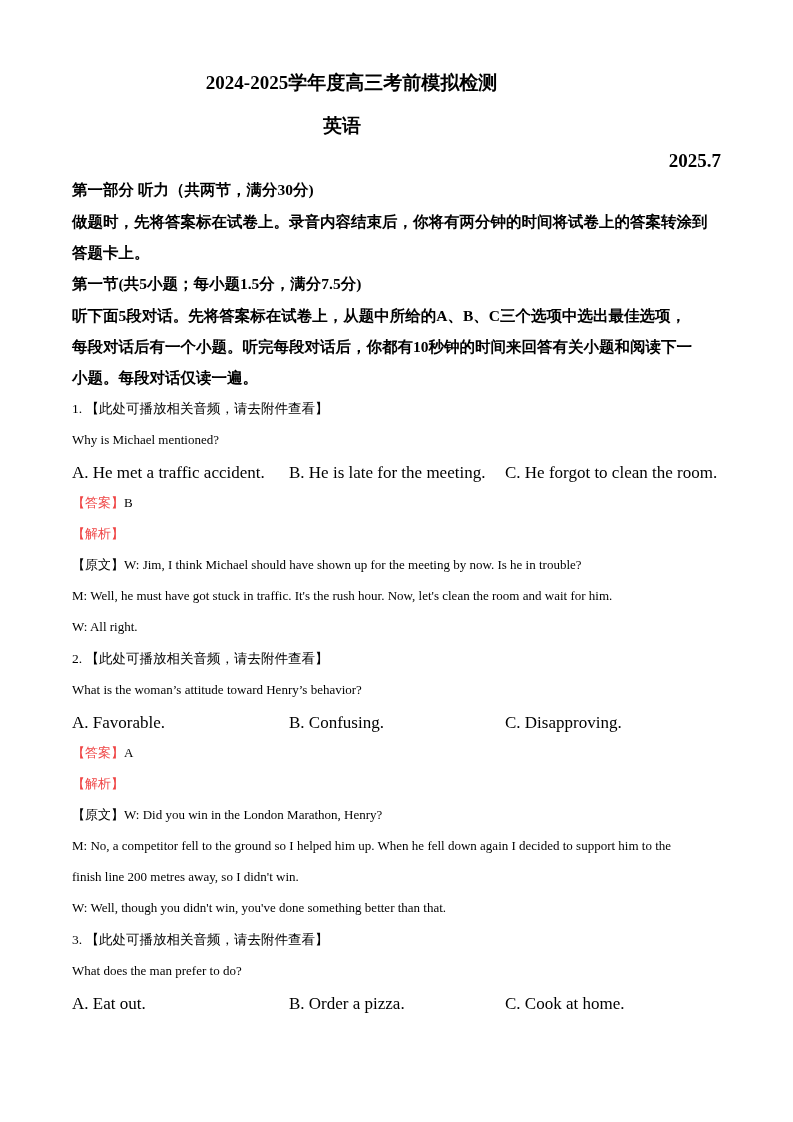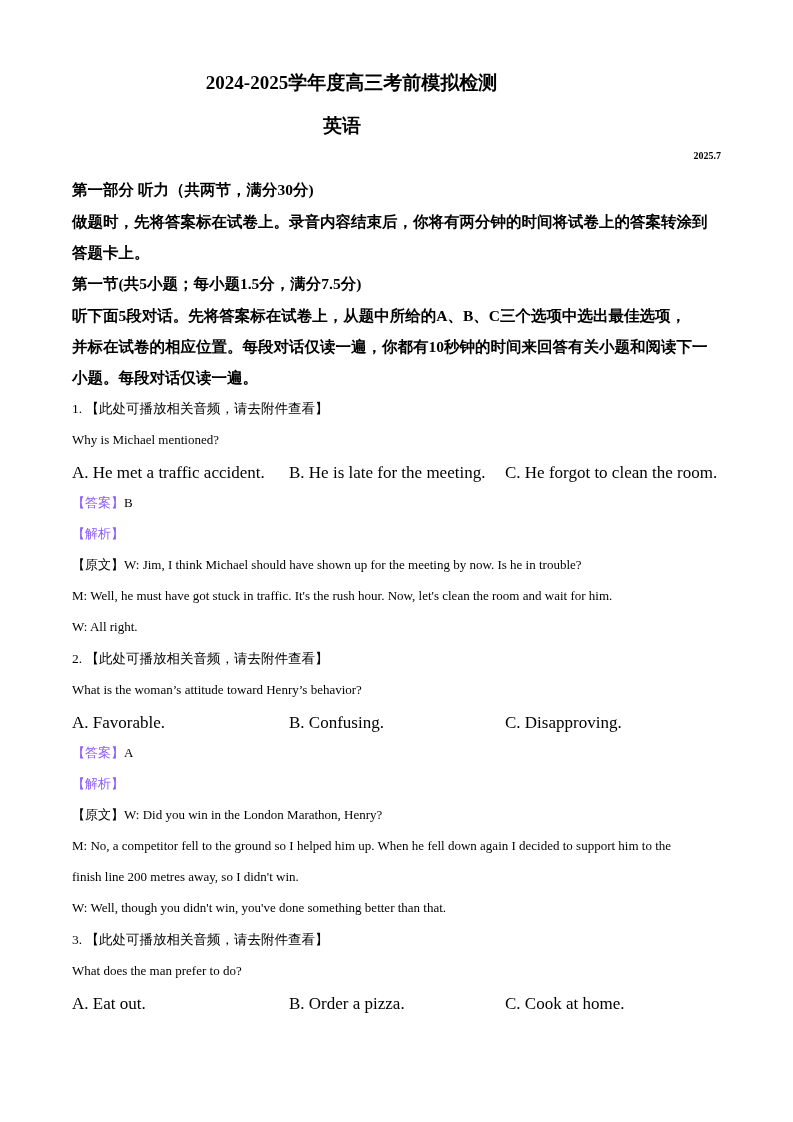--- a/index.html
+++ b/index.html
@@ -3,42 +3,42 @@
 <meta charset="utf-8">
 <style>
   html, body { margin: 0; padding: 0; background: #ffffff; }
   body { width: 793px; height: 1122px; position: relative; overflow: hidden;
          font-family: "Liberation Serif", "DejaVu Serif", serif; color: #000; }
   .page { position: absolute; left: 0; top: 0; width: 793px; height: 1122px; }
   .title { position: absolute; left: 0; width: 703px; text-align: center; font-weight: bold;
            font-size: 19px; top: 70px; }
   .subtitle { position: absolute; left: 0; width: 684px; text-align: center; font-weight: bold;
               font-size: 19px; top: 113px; }
-  .date { position: absolute; right: 72px; top: 150px; font-weight: bold; font-size: 10px; }
+  .date { position: absolute; right: 72px; top: 150px; font-weight: bold; font-size: 19px; }
   .line { position: absolute; left: 72px; white-space: nowrap; }
   .bold { font-weight: bold; font-size: 15.5px; }
   .normal { font-size: 13px; }
   .qnum { font-size: 13.5px; }
-  .blue { color: #8b5cf6; }
+  .blue { color: #ef4444; }
   .opt { position: absolute; white-space: nowrap; font-size: 17px; }
 </style>
 </head>
 <body>
 
 <div class="page">
   <div class="title">2024-2025学年度高三考前模拟检测</div>
   <div class="subtitle">英语</div>
   <div class="date">2025.7</div>
 
   <div class="line bold" style="top:180px">第一部分  听力（共两节，满分30分)</div>
   <div class="line bold" style="top:212px">做题时，先将答案标在试卷上。录音内容结束后，你将有两分钟的时间将试卷上的答案转涂到</div>
   <div class="line bold" style="top:243px">答题卡上。</div>
   <div class="line bold" style="top:274px">第一节(共5小题；每小题1.5分，满分7.5分)</div>
   <div class="line bold" style="top:306px">听下面5段对话。先将答案标在试卷上，从题中所给的A、B、C三个选项中选出最佳选项，</div>
-  <div class="line bold" style="top:337px">并标在试卷的相应位置。每段对话仅读一遍，你都有10秒钟的时间来回答有关小题和阅读下一</div>
+  <div class="line bold" style="top:337px">每段对话后有一个小题。听完每段对话后，你都有10秒钟的时间来回答有关小题和阅读下一</div>
   <div class="line bold" style="top:368px">小题。每段对话仅读一遍。</div>
 
   <div class="line qnum" style="top:400px">
     <span>1.</span>
     <span>【此处可播放相关音频，请去附件查看】</span>
   </div>
   <div class="line normal" style="top:432px">Why is Michael mentioned?</div>
   <div class="opt" style="left:72px; top:463px">A. He met a traffic accident.</div>
   <div class="opt" style="left:289px; top:463px">B. He is late for the meeting.</div>
   <div class="opt" style="left:505px; top:463px">C. He forgot to clean the room.</div>

